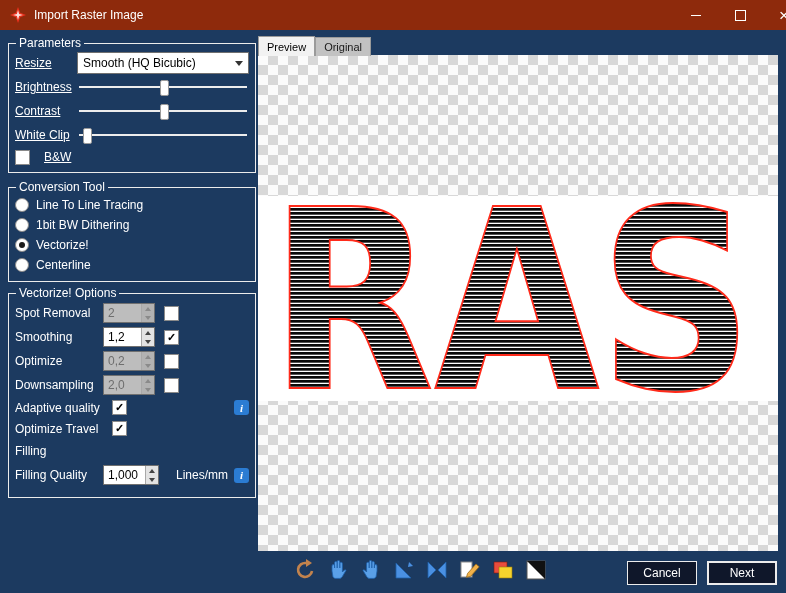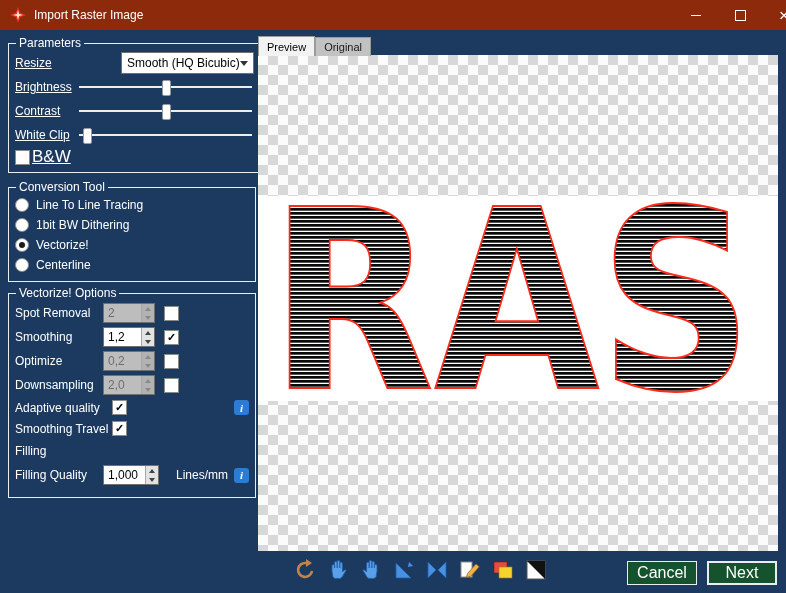--- a/index.html
+++ b/index.html
@@ -22,33 +22,33 @@
   legend{font-size:12px;padding:0 3px;margin-left:1px;color:#fff;}
 
   #gb-parameters{left:8px;top:36px;width:234px;height:132px;}
   #gb-conversion{left:8px;top:180px;width:234px;height:97px;}
   #gb-vectorize{left:8px;top:286px;width:234px;height:207px;}
 
   .prow{display:flex;align-items:center;height:24px;text-decoration:underline;}
   .prow .lbl{width:62px;font-size:12px;flex:0 0 auto;}
 
   .combo{flex:1;height:20px;background:#fff;color:#000;font-size:12px;display:flex;
-         align-items:center;padding:0 5px;border:1px solid #707070;overflow:hidden;white-space:nowrap;margin-left:44px;}
+         align-items:center;padding:0 5px;border:1px solid #707070;overflow:hidden;white-space:nowrap;}
   .combo .arrow{margin-left:auto;flex:0 0 auto;width:0;height:0;border-left:4px solid transparent;
          border-right:4px solid transparent;border-top:5px solid #333;}
 
   .slider{flex:1;position:relative;height:18px;}
   .slider .track{position:absolute;left:2px;right:2px;top:8px;height:2px;background:#ededed;}
   .slider .thumb{position:absolute;top:2px;width:7px;height:14px;background:#fff;
          border:1px solid #9a9a9a;border-radius:2px;margin-left:-3px;}
 
   .cb{width:13px;height:13px;background:#fff;border:1px solid #8a8a8a;display:inline-flex;
       align-items:center;justify-content:center;font-size:11px;color:#000;font-weight:bold;flex:0 0 auto;}
   .cb.checked::after{content:"\2713";}
-  .cb-lbl{font-size:17px;margin-left:2px;}
+  .cb-lbl{font-size:12px;margin-left:14px;}
 
   .radio-row{display:flex;align-items:center;height:20px;gap:7px;font-size:12px;}
   .radio{width:12px;height:12px;border-radius:50%;background:#fff;border:1px solid #8a8a8a;
          position:relative;flex:0 0 auto;}
   .radio.selected::after{content:"";position:absolute;left:3px;top:3px;width:6px;height:6px;
          background:#1b1b1b;border-radius:50%;}
 
   .vrow{display:flex;align-items:center;height:24px;}
   .vrow .lbl{width:88px;font-size:12px;flex:0 0 auto;}
   .vrow.short{height:21px;}
@@ -87,22 +87,22 @@
            background-size:20px 20px;}
   .band{position:absolute;left:0;top:141px;width:520px;height:205px;background:#fff;}
   .band svg{display:block;}
 
   
   .toolbar{position:absolute;left:292px;top:557px;display:flex;gap:7px;}
   .tool{width:26px;height:26px;display:flex;align-items:center;justify-content:center;background:transparent;border:none;padding:0;}
   .tool svg{display:block;}
   .flip-x{transform:scaleX(-1);}
 
-  .footer-btn{position:absolute;top:561px;width:70px;height:24px;background:#14532d;color:#fff;
-        font-size:16px;border:1px solid #ececec;display:flex;align-items:center;justify-content:center;
+  .footer-btn{position:absolute;top:561px;width:70px;height:24px;background:#0f172a;color:#fff;
+        font-size:12px;border:1px solid #ececec;display:flex;align-items:center;justify-content:center;
         font-family:"Liberation Sans",sans-serif;box-sizing:border-box;}
   #cancel-btn{left:627px;}
   #next-btn{left:707px;border-width:2px;}
 </style>
 </head>
 <body>
 
 <div class="window">
 
   <div class="titlebar">
@@ -231,21 +231,21 @@
       <span class="cb"></span>
     </div>
 
     <div class="vrow short">
       <span class="lbl" style="width:97px">Adaptive quality</span>
       <span class="cb checked" style="margin-left:0"></span>
       <span class="info">i</span>
     </div>
 
     <div class="vrow short">
-      <span class="lbl" style="width:97px">Smoothing Travel</span>
+      <span class="lbl" style="width:97px">Optimize Travel</span>
       <span class="cb checked" style="margin-left:0"></span>
     </div>
 
     <div class="vrow">
       <span class="lbl">Filling</span>
     </div>
 
     <div class="vrow">
       <span class="lbl">Filling Quality</span>
       <div class="spin wide">

